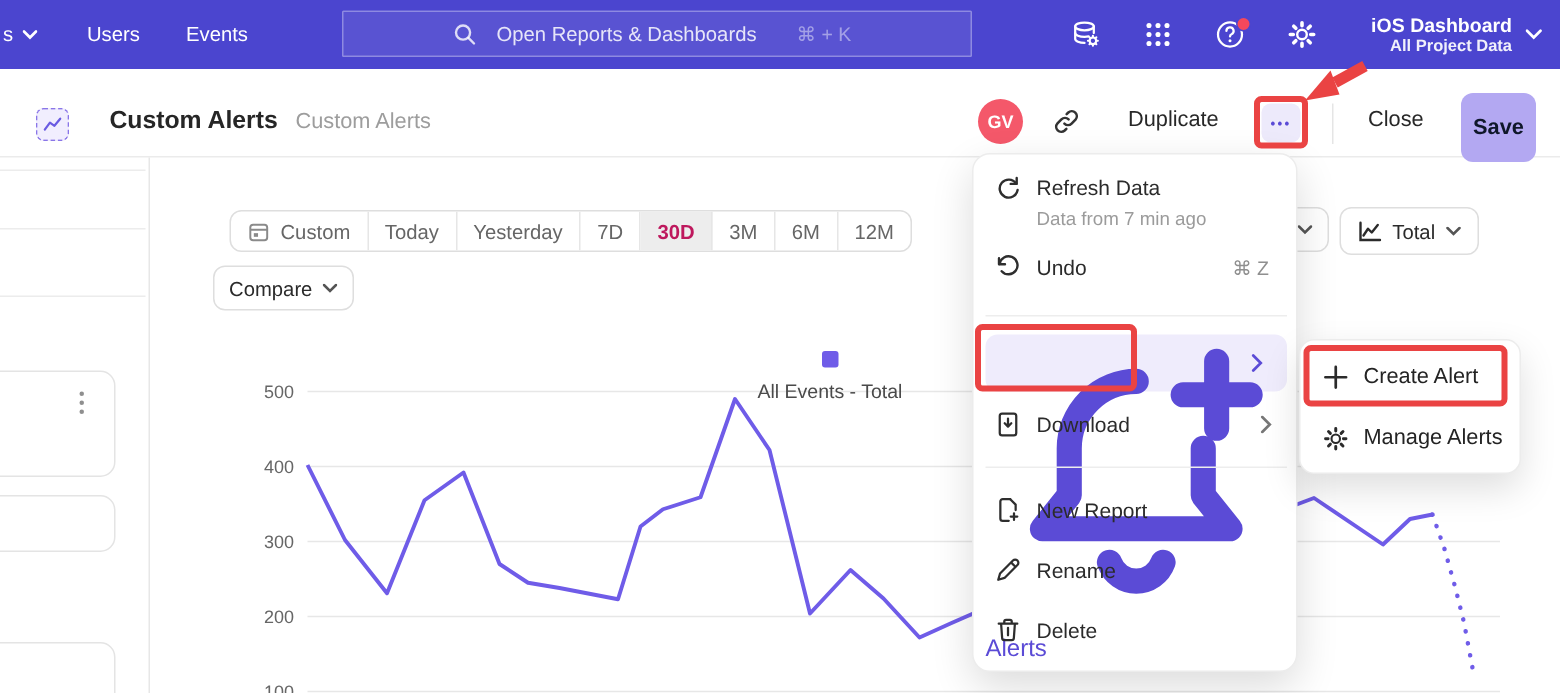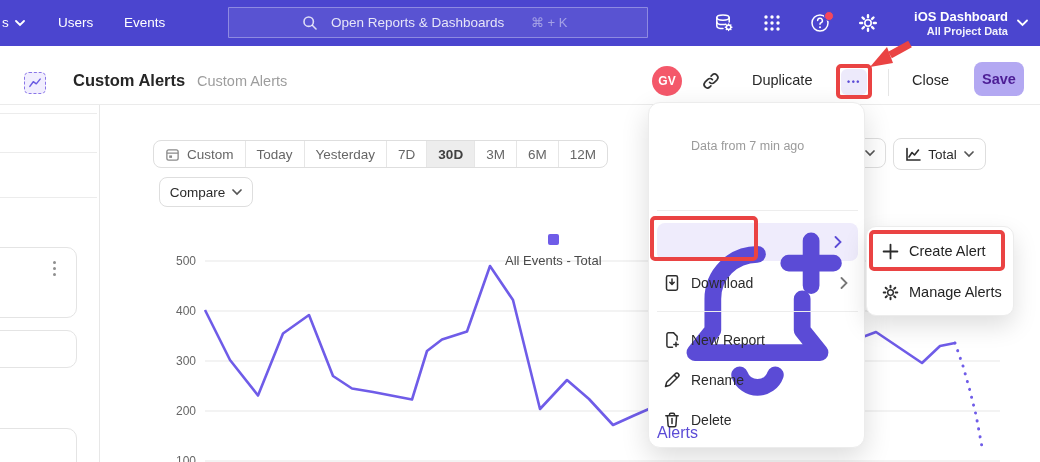--- a/index.html
+++ b/index.html
@@ -27,40 +27,40 @@
   .htitle{left:73px;top:71px;font-size:16.5px;font-weight:700;color:#262626;}
   .hcrumb{left:197px;top:73px;font-size:14.5px;color:#9d9d9d;}
   .avatar{left:652px;top:66px;width:30px;height:30px;border-radius:50%;background:var(--avatar,#f4586a);
           color:#fff;font-size:12px;font-weight:700;display:flex;align-items:center;justify-content:center;cursor:pointer;}
   .linkico{left:701px;top:71px;width:20px;height:20px;color:#333;cursor:pointer;}
   .hbtn{font-size:14.5px;color:#282828;font-weight:500;cursor:pointer;}
   .morebtn{left:841px;top:69px;width:26px;height:26px;border-radius:6px;background:#edeafb;
            color:var(--accent,#5b4bd6);font-size:9px;letter-spacing:1.5px;font-weight:700;
            display:flex;align-items:center;justify-content:center;cursor:pointer;}
   .hdivider{left:888px;top:69px;width:1px;height:27px;background:#e5e5e5;}
-  .savebtn{left:974px;top:62px;width:50px;height:34px;border-radius:8px;background:var(--save,#b3a8f2);
-           color:#4c1d95;font-size:14.5px;font-weight:600;display:flex;align-items:center;justify-content:center;cursor:pointer;}
+  .savebtn{left:974px;top:62px;width:50px;height:46px;border-radius:8px;background:var(--save,#b3a8f2);
+           color:#0f172a;font-size:14.5px;font-weight:600;display:flex;align-items:center;justify-content:center;cursor:pointer;}
 
   
   .sidebar-border{left:99px;top:105px;width:1px;height:357px;background:#e7e7e7;}
   .sb-line{left:0;height:1px;background:#ececec;width:97px;}
   .sb-card{left:-16px;width:93px;background:#fff;border:1px solid #e4e4e4;border-radius:10px;box-sizing:border-box;}
   .kebab{left:53px;top:261px;width:4px;display:flex;flex-direction:column;gap:3px;cursor:pointer;}
   .kebab i{width:3px;height:3px;border-radius:50%;background:#8f8f8f;}
 
   
   .seg{left:153px;top:140px;height:28px;display:flex;align-items:stretch;background:#fff;
        border:1px solid #dedede;border-radius:8px;box-sizing:border-box;overflow:hidden;}
   .seg .cell{display:flex;align-items:center;gap:7px;padding:0 11px;font-size:13.5px;color:#666;
              border-right:1px solid #e6e6e6;cursor:pointer;white-space:nowrap;}
   .seg .cell:last-child{border-right:none;}
-  .seg .sel{background:#ededed;color:#404040;font-weight:700;}
+  .seg .sel{background:#ededed;color:#be185d;font-weight:700;}
   .wbtn{background:#fff;border:1px solid #dedede;border-radius:8px;box-sizing:border-box;
         display:flex;align-items:center;justify-content:center;gap:7px;font-size:13.5px;color:#2b2b2b;font-weight:500;cursor:pointer;}
-  .comparebtn{left:159px;top:177px;width:94px;height:30px;}
+  .comparebtn{left:142px;top:177px;width:94px;height:30px;}
   .hiddenbtn{left:800px;top:138px;width:86px;height:30px;justify-content:flex-end;padding-right:10px;z-index:5;}
   .linebtn{left:893px;top:138px;width:93px;height:32px;}
 
   
   #chart-svg{left:0;top:0;z-index:1;pointer-events:none;}
   .legend{left:505px;top:234px;display:flex;align-items:center;gap:8px;z-index:2;flex-direction:column;}
   .legend .sq{width:11px;height:11px;border-radius:2px;background:var(--line,#6f5ce8);}
   .legend .lbl{font-size:13px;color:#4a4a4a;}
 
   
@@ -256,22 +256,37 @@
       <path d="M4 10 L7 5.5 L9.5 8 L13.5 3" fill="none" stroke="#2b2b2b" stroke-width="1.6" stroke-linecap="round" stroke-linejoin="round"></path>
     </svg>
     <span>Total</span>
     <svg width="10" height="7" viewBox="0 0 10 7">
         <path d="M1 1 L5 5 L9 1" fill="none" stroke="#555" stroke-width="1.7" stroke-linecap="round"></path>
       </svg>
   </div>
 
   <div class="abs menu">
 
+    <div class="mrow" style="top:8px;">
+      <svg class="mico" viewBox="0 0 18 18">
+        <path d="M14.8 2.6 v4 h-4" fill="none" stroke="currentColor" stroke-width="1.6" stroke-linecap="round" stroke-linejoin="round"></path>
+        <path d="M14.4 6.3 a6 6 0 1 0 1 4.4" fill="none" stroke="currentColor" stroke-width="1.6" stroke-linecap="round"></path>
+      </svg>
+      <span class="mlbl">Refresh Data</span>
+    </div>
     <div class="abs msub">Data from 7 min ago</div>
 
+    <div class="mrow" style="top:61px;">
+      <svg class="mico" viewBox="0 0 18 18">
+        <path d="M3 3.2 v4 h4" fill="none" stroke="currentColor" stroke-width="1.6" stroke-linecap="round" stroke-linejoin="round"></path>
+        <path d="M3.4 7 a6 6 0 1 1 1.4 4.8" fill="none" stroke="currentColor" stroke-width="1.6" stroke-linecap="round"></path>
+      </svg>
+      <span class="mlbl">Undo</span>
+      <span class="mshort">⌘ Z</span>
+    </div>
 
     <div class="mdiv" style="top:107px;"></div>
 
     <div class="mhl">
       <svg class="mico" style="top:10px;color:var(--accent,#5b4bd6);" viewBox="0 0 18 18">
         <path d="M9 2.8 a4 4 0 0 0 -4 4 v2.8 L3.4 11.6 h11.2 L13 9.6 V6.8" fill="none" stroke="currentColor" stroke-width="1.5" stroke-linecap="round" stroke-linejoin="round"></path>
         <path d="M7.4 13.6 a1.7 1.7 0 0 0 3.2 0" fill="none" stroke="currentColor" stroke-width="1.5" stroke-linecap="round"></path>
         <path d="M13.8 1.6 v4 M11.8 3.6 h4" stroke="currentColor" stroke-width="1.5" stroke-linecap="round"></path>
       </svg>
       <span class="mlbl" style="top:10px;color:var(--accent,#5b4bd6);">Alerts</span>

